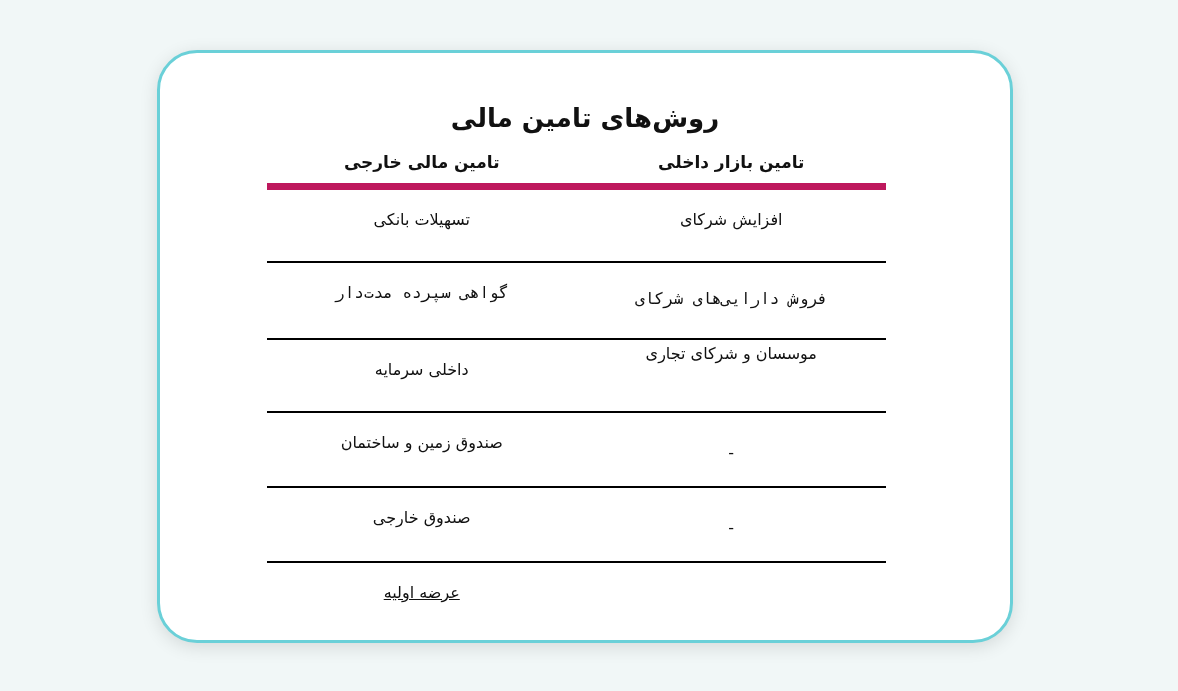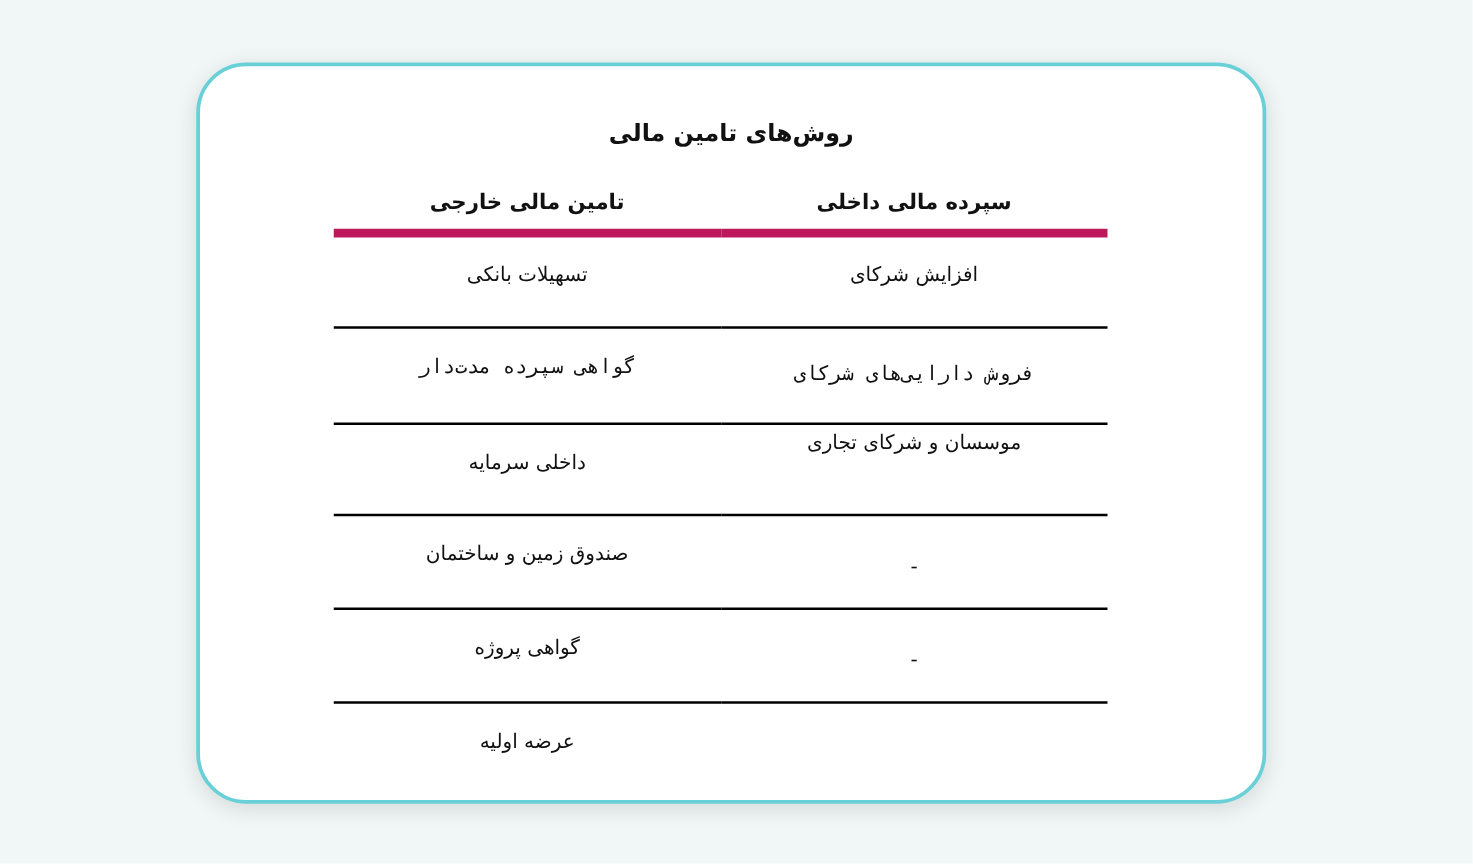--- a/index.html
+++ b/index.html
@@ -25,24 +25,24 @@
       border: 3px solid #6ad0d8;
       border-radius: 40px;
       box-shadow: 0 4px 18px rgba(0, 0, 0, 0.12);
     }
     .title {
       position: absolute;
       top: 34px;
       left: 0;
       right: 0;
       text-align: center;
-      font-size: 19px;
+      font-size: 26px;
       font-weight: bold;
       line-height: 30px;
-      margin: 5px;
+      margin: 16px;
     }
     .table {
       position: absolute;
       left: 107px;   
       top: 88px;
       width: 619px;
       border-collapse: collapse;
       direction: rtl;
     }
     .table th,
@@ -62,39 +62,39 @@
     .table tbody td {
       vertical-align: top;
       padding-top: 20px;
       border-bottom: 2px solid #000;
     }
     .table tbody tr.r1 td { height: 51px; margin-top: 17px; }
     .table tbody tr.r2 td { height: 49px; font-family: Liberation Mono, monospace; }
     .table tbody tr.r3 td { height: 51px; }
     .table tbody tr.r4 td { height: 53px; }
     .table tbody tr.r5 td { height: 53px; }
-    .table tbody tr.r6 td { height: 40px; border-bottom: none; }
+    .table tbody tr.r6 td { height: 40px; border-bottom: none; text-decoration: underline; }
     .table tbody tr.r2 td.col-internal,
     .table tbody tr.r3 td.col-internal { padding-top: 26px; }
     .table tbody tr.r3 td.col-internal { padding-top: 4px; }
     .dash {
       display: inline-block;
       margin-top: 10px;
     }
   </style>
 </head>
 <body>
 
 <div class="card">
   <h1 class="title">روش‌های تامین مالی</h1>
 
   <table class="table">
     <thead>
       <tr>
-        <th>سپرده مالی داخلی</th>
+        <th>تامین بازار داخلی</th>
         <th>تامین مالی خارجی</th>
       </tr>
     </thead>
     <tbody>
       <tr class="r1">
         <td class="col-internal">افزایش شرکای</td>
         <td class="col-external">تسهیلات بانکی</td>
       </tr>
       <tr class="r2">
         <td class="col-internal">فروش دارایی‌های شرکای</td>
@@ -103,21 +103,21 @@
       <tr class="r3">
         <td class="col-internal">موسسان و شرکای تجاری</td>
         <td class="col-external">داخلی سرمایه</td>
       </tr>
       <tr class="r4">
         <td class="col-internal"><span class="dash">-</span></td>
         <td class="col-external">صندوق زمین و ساختمان</td>
       </tr>
       <tr class="r5">
         <td class="col-internal"><span class="dash">-</span></td>
-        <td class="col-external">گواهی پروژه</td>
+        <td class="col-external">صندوق خارجی</td>
       </tr>
       <tr class="r6">
         <td class="col-internal"></td>
         <td class="col-external">عرضه اولیه</td>
       </tr>
     </tbody>
   </table>
 </div>
 
 </body></html>

